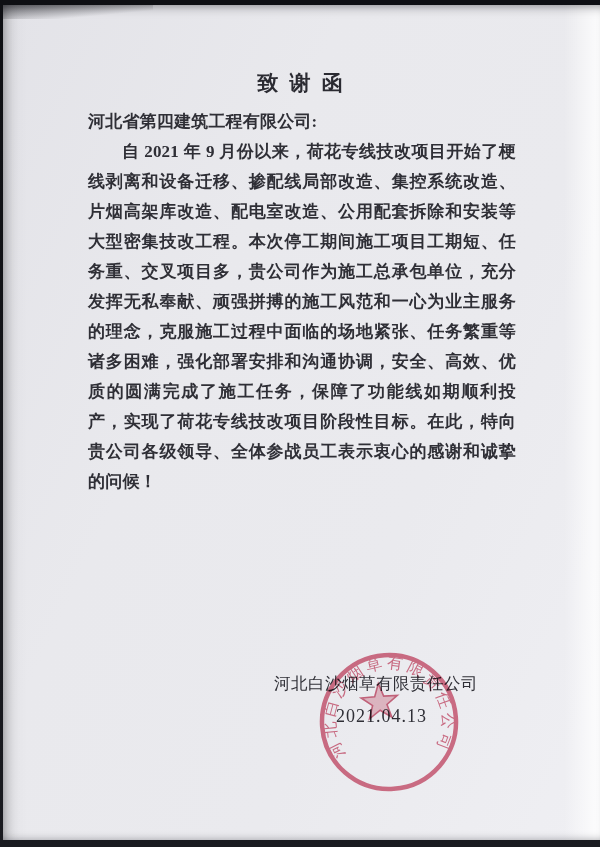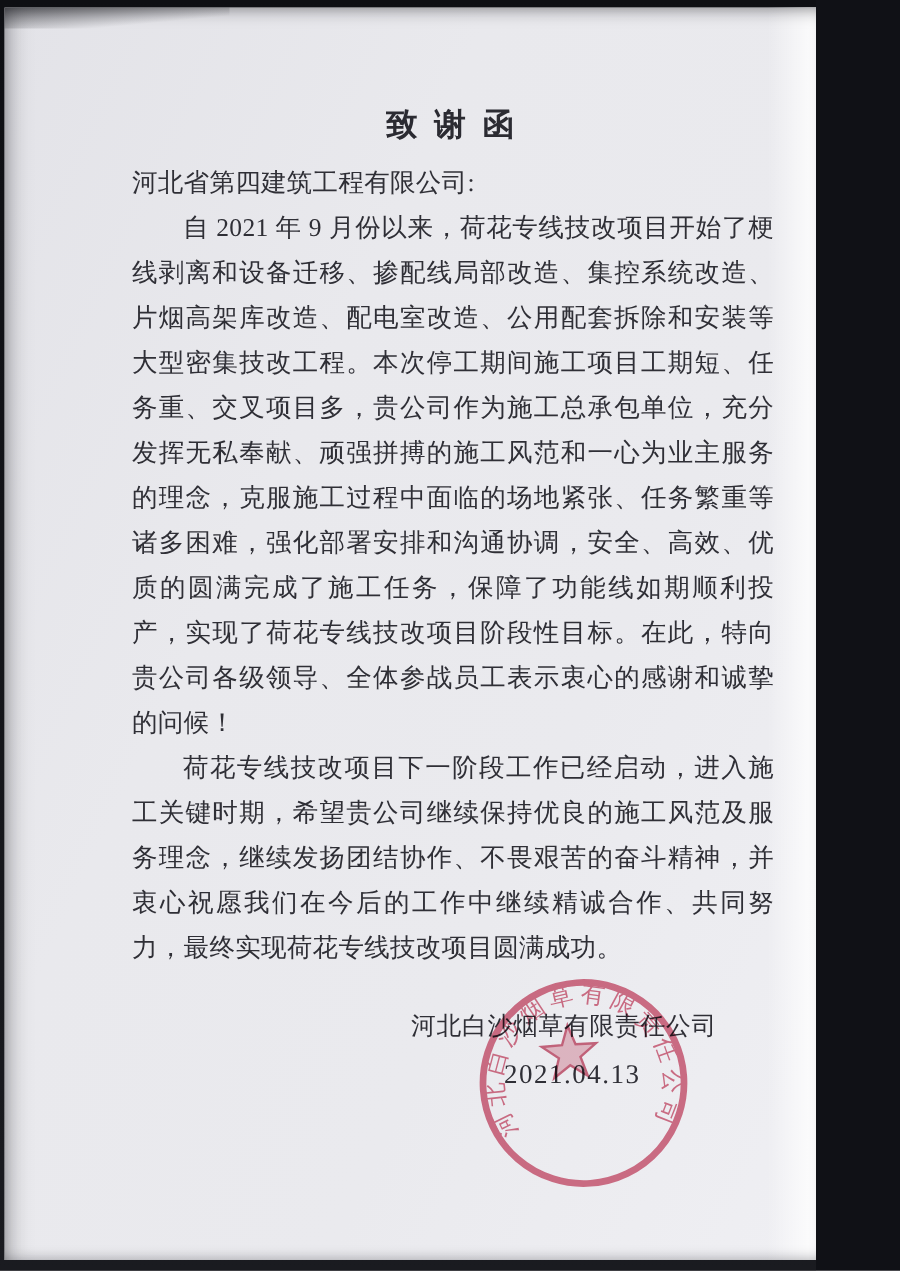--- a/index.html
+++ b/index.html
@@ -4,21 +4,21 @@
 <style>
   html, body { margin: 0; padding: 0; }
   body {
     width: 600px; height: 847px;
     background: #101116;
     font-family: "Liberation Serif", "DejaVu Serif", serif;
     overflow: hidden;
   }
   .scan {
     position: relative;
-    width: 544px; height: 847px;
+    width: 600px; height: 847px;
     background: linear-gradient(to bottom, #0e0f13, #1a1b20);
   }
   
   .paper {
     position: absolute;
     left: 3px; top: 5px; right: 0; bottom: 7px;
     background:
       linear-gradient(to right, rgba(0,0,0,0.04) 0%, rgba(0,0,0,0) 4%, rgba(0,0,0,0) 94%, rgba(255,255,255,0.75) 99%),
       linear-gradient(115deg, #e3e3e8 0%, #e9e9ed 35%, #eaeaee 65%, #efeff3 100%);
     box-shadow:
@@ -41,20 +41,21 @@
     letter-spacing: 3px;
     color: #2b2b32;
   }
   .letter-body {
     position: absolute;
     left: 85px; top: 102px; width: 428px;
     font-size: 17px;
     line-height: 30px;
     text-align: justify;
     letter-spacing: 0.2px;
+    font-weight: bold;
   }
   .letter-body p { margin: 0; }
   .letter-body .para { text-indent: 2em; }
   .signature {
     position: absolute;
     left: 271px; top: 668px;
     font-size: 16.5px;
     letter-spacing: 0.5px;
     white-space: nowrap;
   }
@@ -88,21 +89,20 @@
 
 <div class="scan">
   <div class="paper">
     <div class="corner-shade"></div>
 
     <h1 class="title">致 谢 函</h1>
 
     <div class="letter-body">
       <p class="salutation">河北省第四建筑工程有限公司:</p>
       <p class="para">自 2021 年 9 月份以来，荷花专线技改项目开始了梗线剥离和设备迁移、掺配线局部改造、集控系统改造、片烟高架库改造、配电室改造、公用配套拆除和安装等大型密集技改工程。本次停工期间施工项目工期短、任务重、交叉项目多，贵公司作为施工总承包单位，充分发挥无私奉献、顽强拼搏的施工风范和一心为业主服务的理念，克服施工过程中面临的场地紧张、任务繁重等诸多困难，强化部署安排和沟通协调，安全、高效、优质的圆满完成了施工任务，保障了功能线如期顺利投产，实现了荷花专线技改项目阶段性目标。在此，特向贵公司各级领导、全体参战员工表示衷心的感谢和诚挚的问候！</p>
-      <p class="para">荷花专线技改项目下一阶段工作已经启动，进入施工关键时期，希望贵公司继续保持优良的施工风范及服务理念，继续发扬团结协作、不畏艰苦的奋斗精神，并衷心祝愿我们在今后的工作中继续精诚合作、共同努力，最终实现荷花专线技改项目圆满成功。</p>
     </div>
 
     <div class="signature">河北白沙烟草有限责任公司</div>
 
     <div class="date">2021.04.13</div>
 
     <svg class="seal" viewBox="0 0 160 160" aria-hidden="true">
       <circle class="seal-ring" cx="80" cy="80" r="67" stroke="#d4607a"></circle>
       <path class="seal-star" d="M 0,-19 L 4.5,-6.2 L 18.1,-5.9 L 7.2,2.4 L 11.2,15.4 L 0,7.6 L -11.2,15.4 L -7.2,2.4 L -18.1,-5.9 L -4.5,-6.2 Z" transform="translate(72,60)" fill-opacity="0.55" stroke="#cb5570" fill="#dd8296"></path>
       <path id="sealArc" d="M 35.8,111 A 54,54 0 1 1 124.2,111" fill="none"></path>

